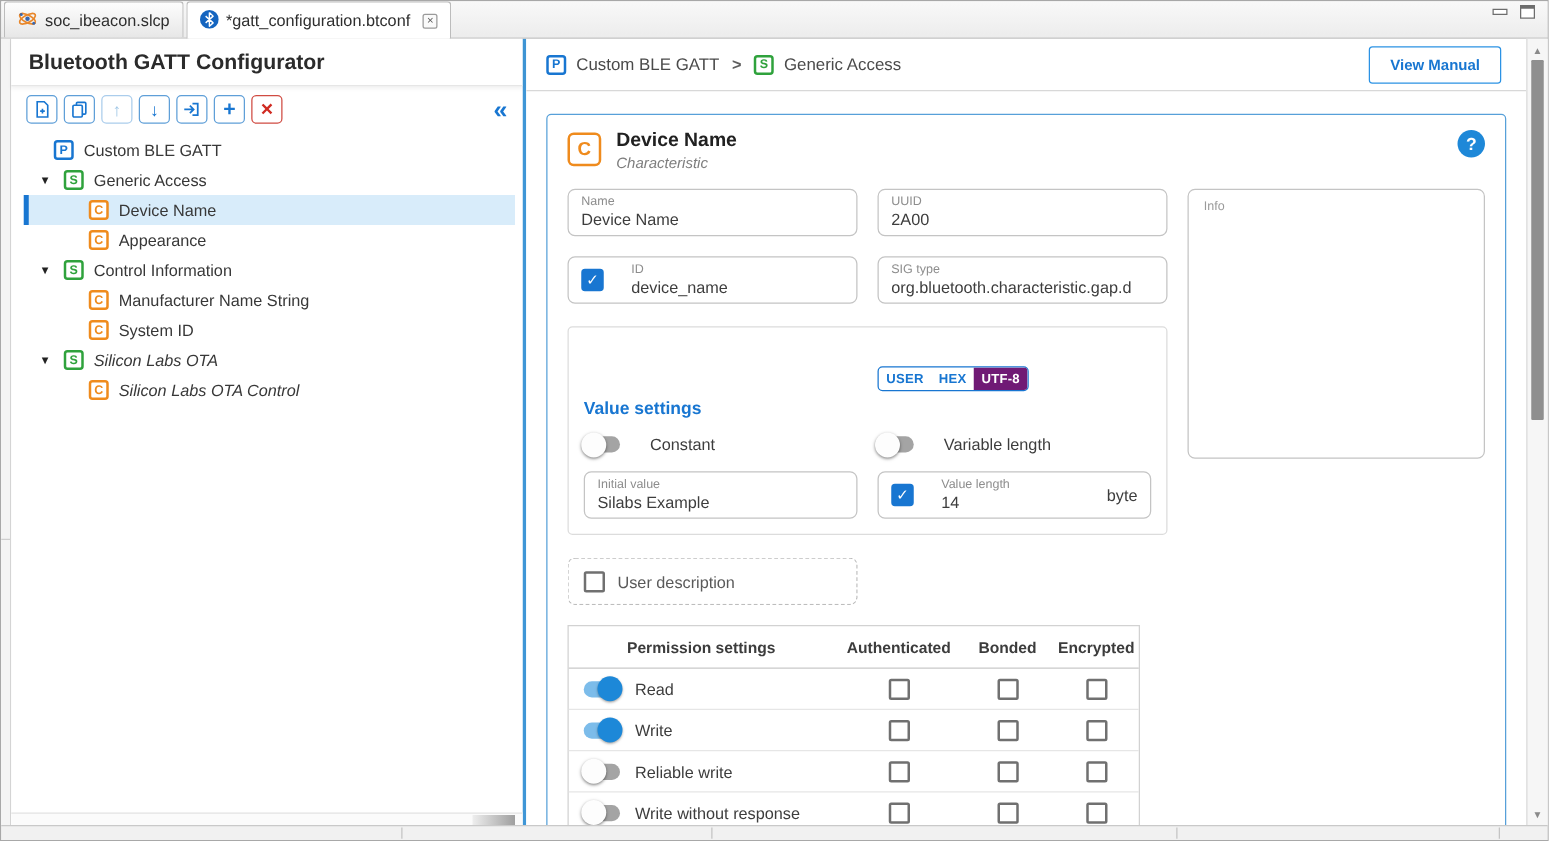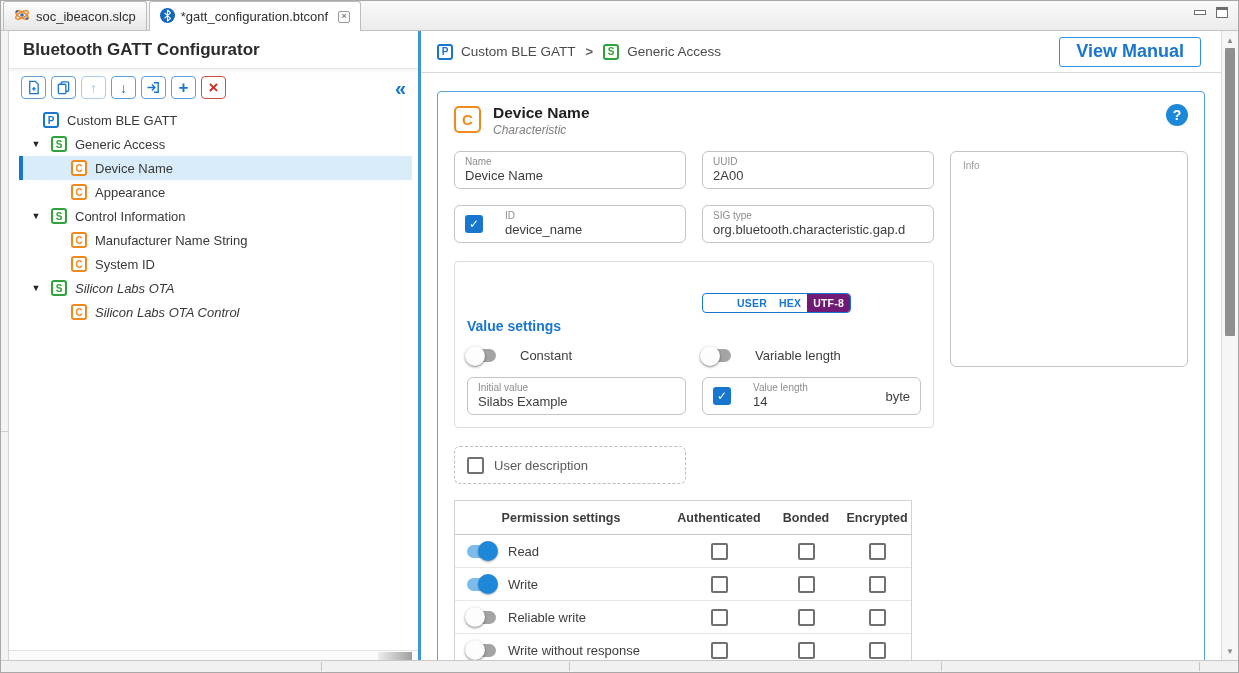--- a/index.html
+++ b/index.html
@@ -1,21 +1,21 @@
 <!DOCTYPE html>
 <html><head>
 <meta charset="utf-8">
 <style>
   * { box-sizing: border-box; margin: 0; padding: 0; }
   html,body { width:1239px; height:673px; overflow:hidden; }
   body { font-family:"Liberation Sans","DejaVu Sans",sans-serif; background:#ececec; }
   .window { width:1239px; height:673px; border:1px solid #a8a8a8; display:flex; flex-direction:column; background:#f1f1f1; }
 
   
-  .tabbar { height:30px; display:flex; align-items:flex-end; background:linear-gradient(#f9f9f9,#ececec); border-bottom:1px solid #c3c3c3; position:relative; }
+  .tabbar { height:30px; display:flex; background:linear-gradient(#f9f9f9,#ececec); border-bottom:1px solid #c3c3c3; position:relative; }
   .tab { height:29px; display:flex; align-items:center; gap:6px; padding:0 10px; font-size:13px; color:#2e2e2e;
          background:linear-gradient(#fdfdfd,#e7e7e7); border:1px solid #bcbcbc; border-bottom:none; border-radius:3px 3px 0 0; margin-left:2px; }
   .tab.active { background:#fff; position:relative; z-index:2; margin-bottom:-1px; height:30px; }
   .tab-close { width:12px; height:12px; border:1px solid #9a9a9a; border-radius:2px; display:flex; align-items:center; justify-content:center;
                font-size:9px; color:#555; line-height:1; margin-left:4px; background:#fafafa; }
   .tab-close::before { content:"×"; }
   .win-controls { margin-left:auto; display:flex; align-items:center; gap:10px; padding:0 10px 12px 0; }
   .minico { width:12px; height:5px; border:1px solid #6d6d6d; background:#fff; display:inline-block; }
   .maxico { width:12px; height:11px; border:1px solid #6d6d6d; border-top-width:3px; background:#fff; display:inline-block; }
 
@@ -63,21 +63,21 @@
 
   .splitter { width:3px; background:#3f96d6; }
 
   
   .main { flex:1; display:flex; flex-direction:column; background:#fff; min-width:0; overflow:hidden; }
   .breadcrumb-row { height:42px; display:flex; align-items:center; padding:0 20px 0 16px; border-bottom:1px solid #d8d8d8; flex:0 0 auto; }
   .crumb { display:flex; align-items:center; gap:8px; font-size:13.5px; color:#4a4a4a; }
   .crumb-sep { margin:0 10px; color:#5f5f5f; font-weight:bold; font-size:13px; }
   .crumb-sep::before { content:">"; }
   .view-manual { margin-left:auto; height:30px; padding:0 16px; border:1px solid #2b92e4; border-radius:3px; background:#fff;
-                 color:#1876d1; font-weight:bold; font-size:18px; display:flex; align-items:center; }
+                 color:#1876d1; font-weight:bold; font-size:12px; display:flex; align-items:center; }
   .main-content { flex:1; padding:18px 16px; overflow:hidden; }
 
   .card { border:1px solid #57a0d9; border-radius:4px; padding:12px 16px 16px 16px; height:800px; }
   .card-header { display:flex; align-items:flex-start; gap:12px; margin-bottom:14px; }
   .badge.big { width:27px; height:27px; font-size:15px; border-radius:5px; border-width:2.5px; margin-top:2px; }
   .card-title { font-size:15.5px; font-weight:bold; color:#212121; }
   .card-sub { font-size:12px; font-style:italic; color:#7d7d7d; margin-top:1px; }
   .help { margin-left:auto; width:22px; height:22px; border-radius:50%; background:#1e88d8; color:#fff; font-weight:bold; font-size:14px;
           display:flex; align-items:center; justify-content:center; }
   .help::before { content:"?"; }
@@ -94,21 +94,21 @@
   .cb { width:17px; height:17px; border:2px solid #707070; border-radius:2px; background:#fff; display:flex; align-items:center; justify-content:center; flex:0 0 auto; }
   .cb.lg { width:18px; height:18px; }
   .cb.checked { background:#1876d1; border-color:#1876d1; color:#fff; font-size:12px; font-weight:bold; border-radius:3px; }
   .cb.checked::before { content:"✓"; }
 
   .info-box { flex:1; border:1px solid #c4c4c4; border-radius:6px; height:216px; padding:8px 12px; color:#9a9a9a; font-size:10px; position:relative; }
 
   .value-box { margin-top:18px; border:1px solid #dcdcdc; border-radius:4px; padding:10px 12px 12px 12px; width:480px; }
   .vb-grid { display:grid; grid-template-columns:1fr 1fr; column-gap:16px; row-gap:14px; align-items:center; }
   .vb-title { font-size:14px; font-weight:bold; color:#1876d1;margin-top:46px; }
-  .seg { display:inline-flex; border:1.5px solid #1876d1; border-radius:4px; overflow:hidden; justify-self:start;padding-left:28px; }
+  .seg { display:inline-flex; border:1.5px solid #1876d1; border-radius:4px; overflow:hidden; justify-self:start; }
   .seg-item { padding:3px 6px; font-size:10.5px; font-weight:bold; color:#1876d1; letter-spacing:.2px; }
   .seg-item.active { background:#701a75; color:#fff; }
   .toggle-row { display:flex; align-items:center; gap:24px; font-size:13px; color:#3d3d3d;text-align:center; }
   .toggle { position:relative; width:29px; height:13px; border-radius:7px; background:#a4a4a4; flex:0 0 auto; }
   .toggle::after { content:""; position:absolute; left:-2px; top:-3.5px; width:20px; height:20px; border-radius:50%; background:#fdfdfd; box-shadow:0 1px 2.5px rgba(0,0,0,.5); }
   .toggle.on { background:#7cbcea; }
   .toggle.on::after { left:11px; background:#1d88d8; box-shadow:0 1px 2px rgba(0,0,0,.35); }
   .unit { font-size:13px; color:#3d3d3d; margin-left:auto; }
 
   .caps-row { margin-top:18px; display:grid; grid-template-columns:232px 232px; gap:16px; }

